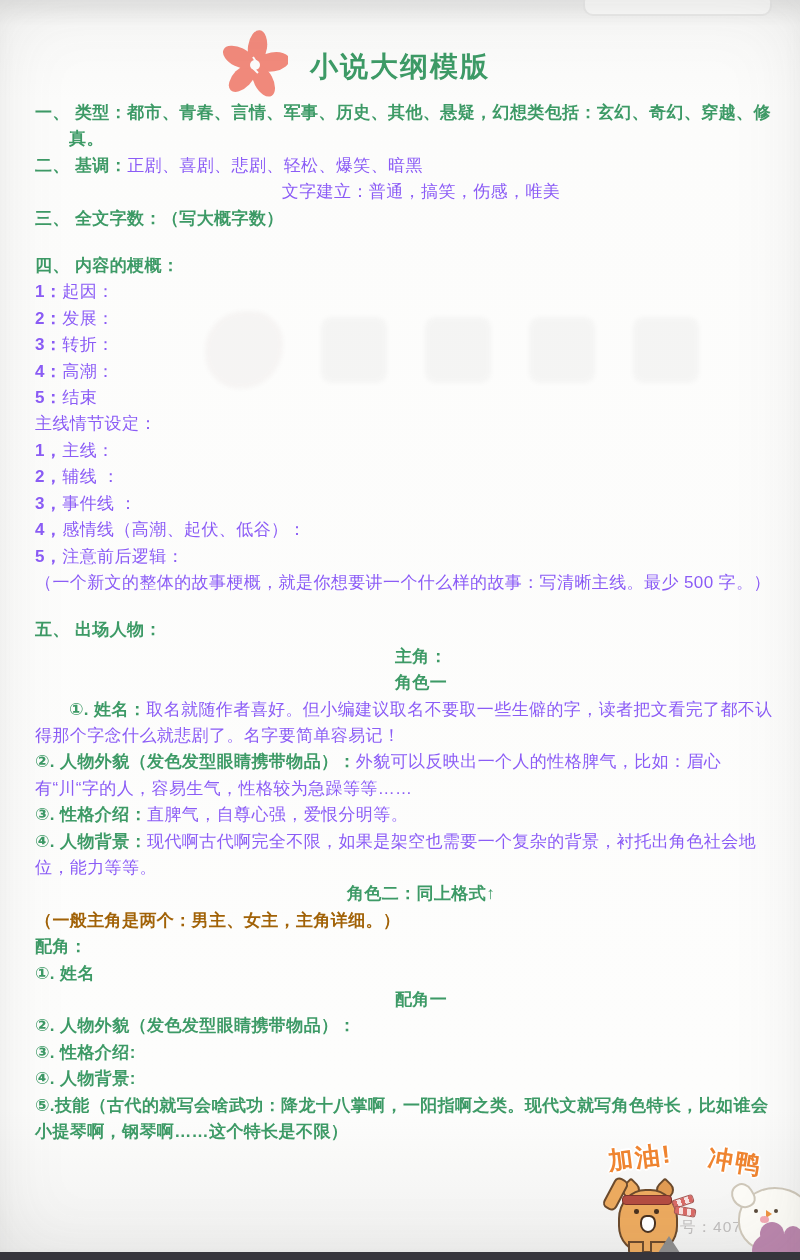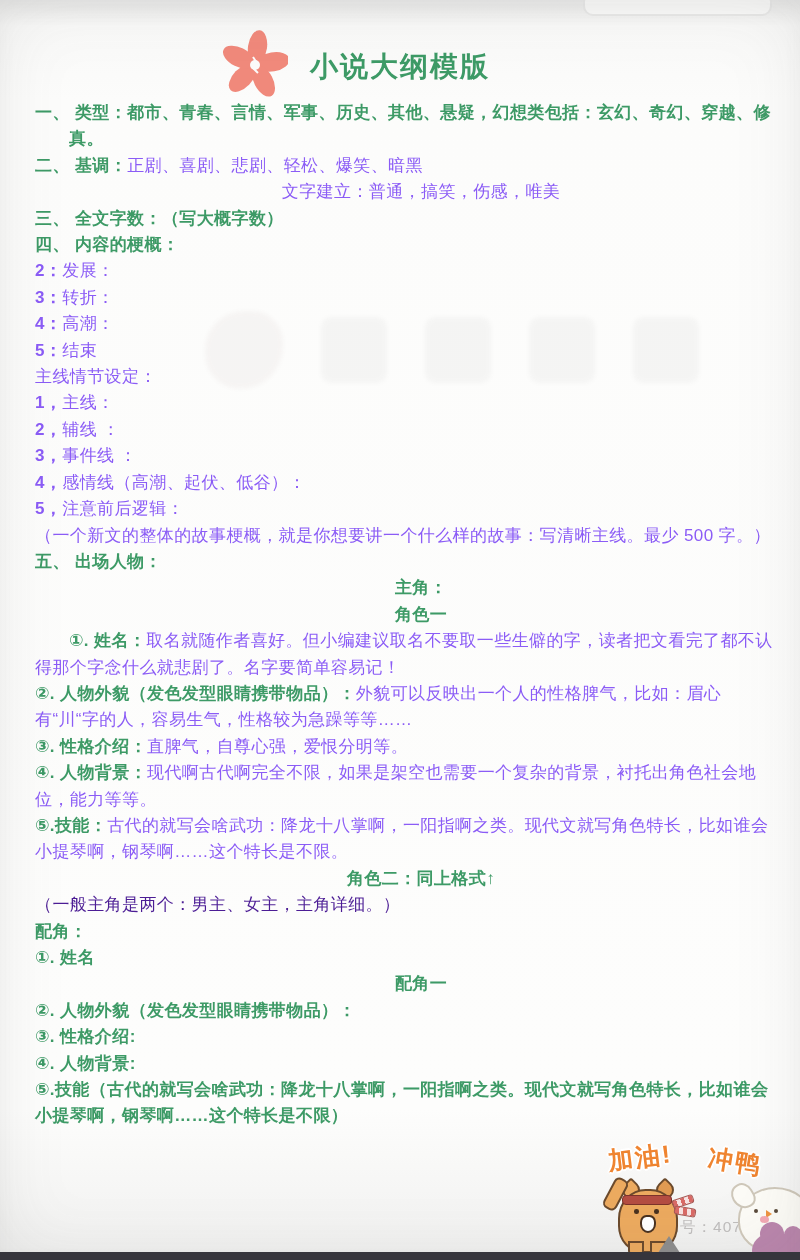--- a/index.html
+++ b/index.html
@@ -23,24 +23,24 @@
   
   .tr-artifact{position:absolute;top:-8px;right:28px;width:185px;height:20px;z-index:2;
     border:2px solid #ebebea;border-radius:10px;background:#fcfcfb;}
   
   .doc{position:absolute;left:35px;top:100px;width:738px;z-index:2;
     font-size:17px;line-height:26.4px;letter-spacing:.4px;}
   .line{margin:0;}
   .hang{padding-left:34px;text-indent:-34px;}
   .indent1{padding-left:34px;text-align:center;}
   .firstind{text-indent:34px;}
-  .gap{}
+  .gap{margin-top:21px;}
   .c-green{color:#3d9a66;font-weight:700;}
   .c-black{color:#8b5cf6;font-weight:400;}
-  .c-red{color:#4c1d95;font-weight:400;text-align:center;}
+  .c-red{color:#a16207;font-weight:700;text-align:center;}
   .b{font-weight:700;}
   
   .bottom-bar{position:absolute;left:0;bottom:0;width:100%;height:8px;background:#36353c;z-index:10;}
   
   .footer-watermark{position:absolute;right:10px;bottom:22px;z-index:3;
     color:rgba(150,145,145,.55);font-size:15.5px;letter-spacing:1px;}
   
   .sticker{position:absolute;right:0;bottom:6px;width:210px;height:115px;z-index:4;}
   .cheer{position:absolute;font-size:25px;font-weight:bold;color:#ef8430;letter-spacing:2px;
     text-shadow:-2px 0 #fff,2px 0 #fff,0 -2px #fff,0 2px #fff,-1px -1px #fff,1px 1px #fff,-1px 1px #fff,1px -1px #fff;}
@@ -111,39 +111,39 @@
     <div class="blob"></div>
     <div class="blob"></div>
 </div>
 
 <div class="doc">
     <p class="line hang"><span class="c-green">一、 类型：都市、青春、言情、军事、历史、其他、悬疑，幻想类包括：玄幻、奇幻、穿越、修真。</span></p>
     <p class="line flat"><span class="c-green">二、 基调：</span><span class="c-black">正剧、喜剧、悲剧、轻松、爆笑、暗黑</span></p>
     <p class="line indent1"><span class="c-black">文字建立：普通，搞笑，伤感，唯美</span></p>
     <p class="line flat"><span class="c-green">三、 全文字数：（写大概字数）</span></p>
     <p class="line flat gap"><span class="c-green">四、 内容的梗概：</span></p>
+    <p class="line flat"><span class="c-black b">1：</span><span class="c-black">起因：</span></p>
     <p class="line flat"><span class="c-black b">2：</span><span class="c-black">发展：</span></p>
     <p class="line flat"><span class="c-black b">3：</span><span class="c-black">转折：</span></p>
     <p class="line flat"><span class="c-black b">4：</span><span class="c-black">高潮：</span></p>
     <p class="line flat"><span class="c-black b">5：</span><span class="c-black">结束</span></p>
     <p class="line flat"><span class="c-black">主线情节设定：</span></p>
     <p class="line flat"><span class="c-black b">1，</span><span class="c-black">主线：</span></p>
     <p class="line flat"><span class="c-black b">2，</span><span class="c-black">辅线 ：</span></p>
     <p class="line flat"><span class="c-black b">3，</span><span class="c-black">事件线 ：</span></p>
     <p class="line flat"><span class="c-black b">4，</span><span class="c-black">感情线（高潮、起伏、低谷）：</span></p>
     <p class="line flat"><span class="c-black b">5，</span><span class="c-black">注意前后逻辑：</span></p>
     <p class="line flat"><span class="c-black">（一个新文的整体的故事梗概，就是你想要讲一个什么样的故事：写清晰主线。最少 500 字。）</span></p>
     <p class="line flat gap"><span class="c-green">五、 出场人物：</span></p>
     <p class="line indent1"><span class="c-green">主角：</span></p>
     <p class="line indent1"><span class="c-green">角色一</span></p>
     <p class="line firstind"><span class="c-green">①. 姓名：</span><span class="c-black">取名就随作者喜好。但小编建议取名不要取一些生僻的字，读者把文看完了都不认得那个字念什么就悲剧了。名字要简单容易记！</span></p>
     <p class="line flat"><span class="c-green">②. 人物外貌（发色发型眼睛携带物品）：</span><span class="c-black">外貌可以反映出一个人的性格脾气，比如：眉心有“川“字的人，容易生气，性格较为急躁等等……</span></p>
     <p class="line flat"><span class="c-green">③. 性格介绍：</span><span class="c-black">直脾气，自尊心强，爱恨分明等。</span></p>
     <p class="line flat"><span class="c-green">④. 人物背景：</span><span class="c-black">现代啊古代啊完全不限，如果是架空也需要一个复杂的背景，衬托出角色社会地位，能力等等。</span></p>
-    <p class="line flat"><span class="c-green">⑤.技能：</span><span class="c-black">古代的就写会啥武功：降龙十八掌啊，一阳指啊之类。现代文就写角色特长，比如谁会小提琴啊，钢琴啊……这个特长是不限。</span></p>
     <p class="line indent1"><span class="c-green">角色二：同上格式↑</span></p>
     <p class="line flat"><span class="c-red">（一般主角是两个：男主、女主，主角详细。）</span></p>
     <p class="line flat"><span class="c-green">配角：</span></p>
     <p class="line flat"><span class="c-green">①. 姓名</span></p>
     <p class="line indent1"><span class="c-green">配角一</span></p>
     <p class="line flat"><span class="c-green">②. 人物外貌（发色发型眼睛携带物品）：</span></p>
     <p class="line flat"><span class="c-green">③. 性格介绍:</span></p>
     <p class="line flat"><span class="c-green">④. 人物背景:</span></p>
     <p class="line flat"><span class="c-green">⑤.技能（古代的就写会啥武功：降龙十八掌啊，一阳指啊之类。现代文就写角色特长，比如谁会小提琴啊，钢琴啊……这个特长是不限）</span></p>
   </div>

